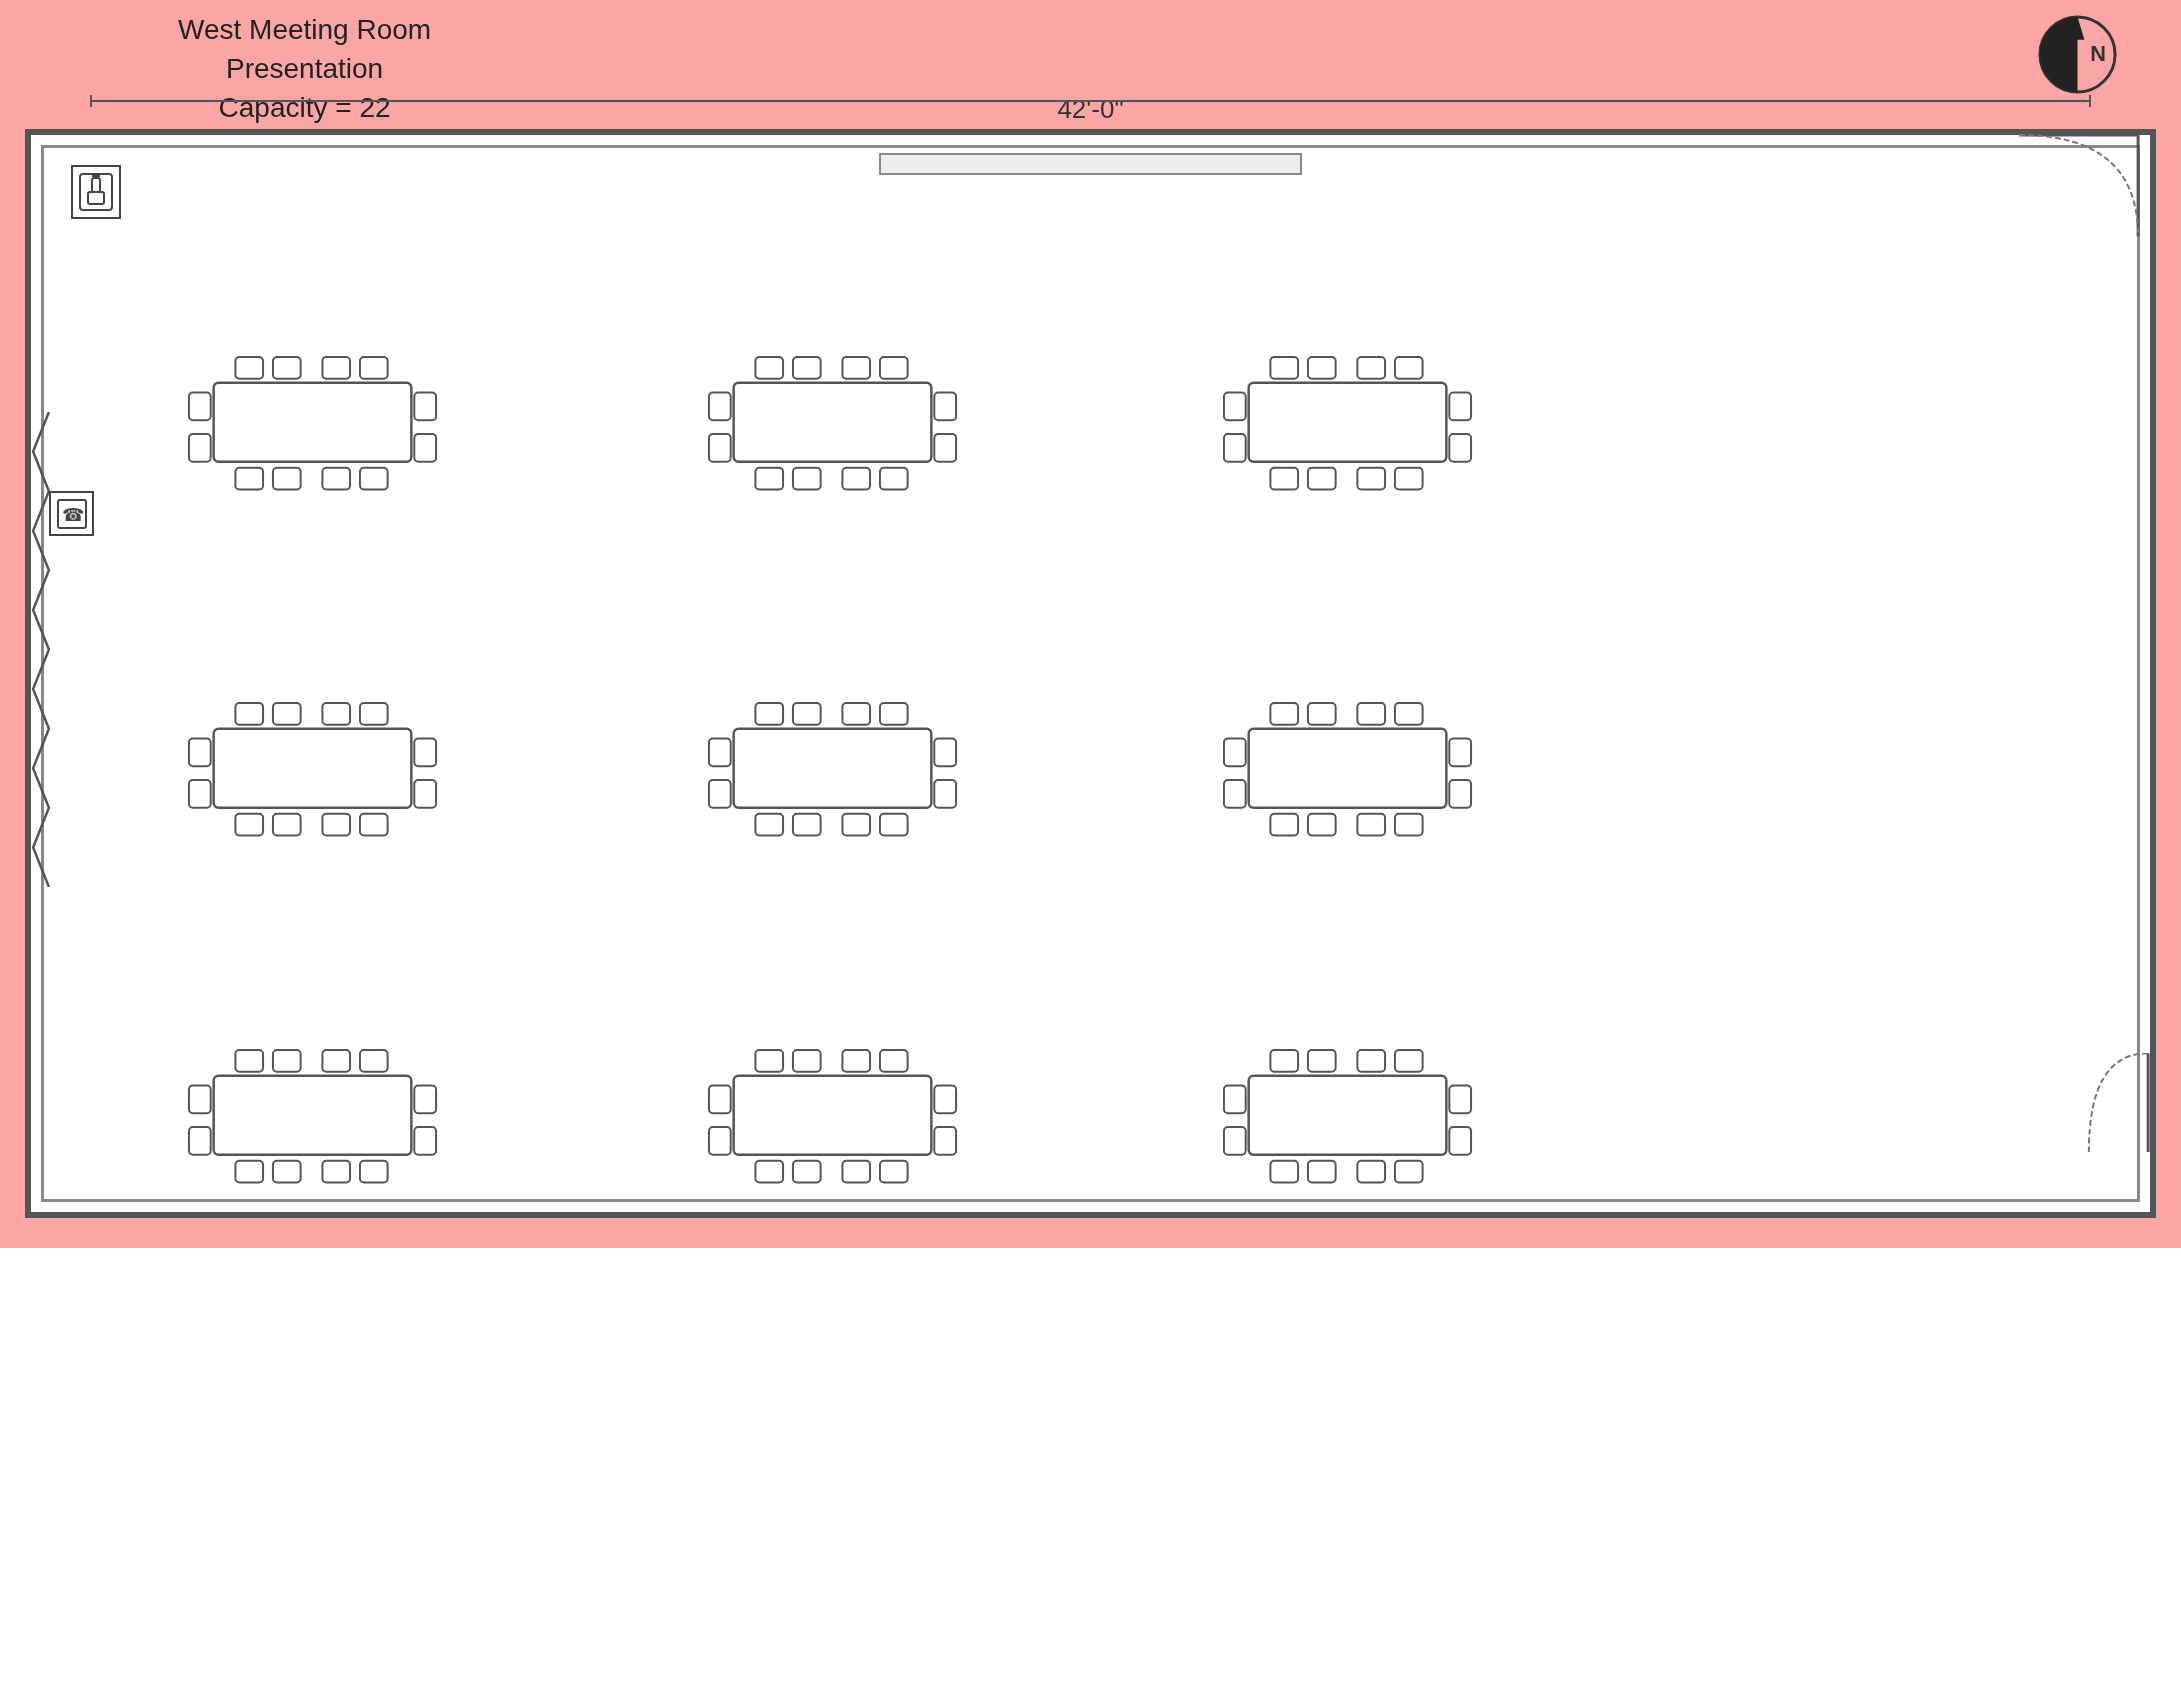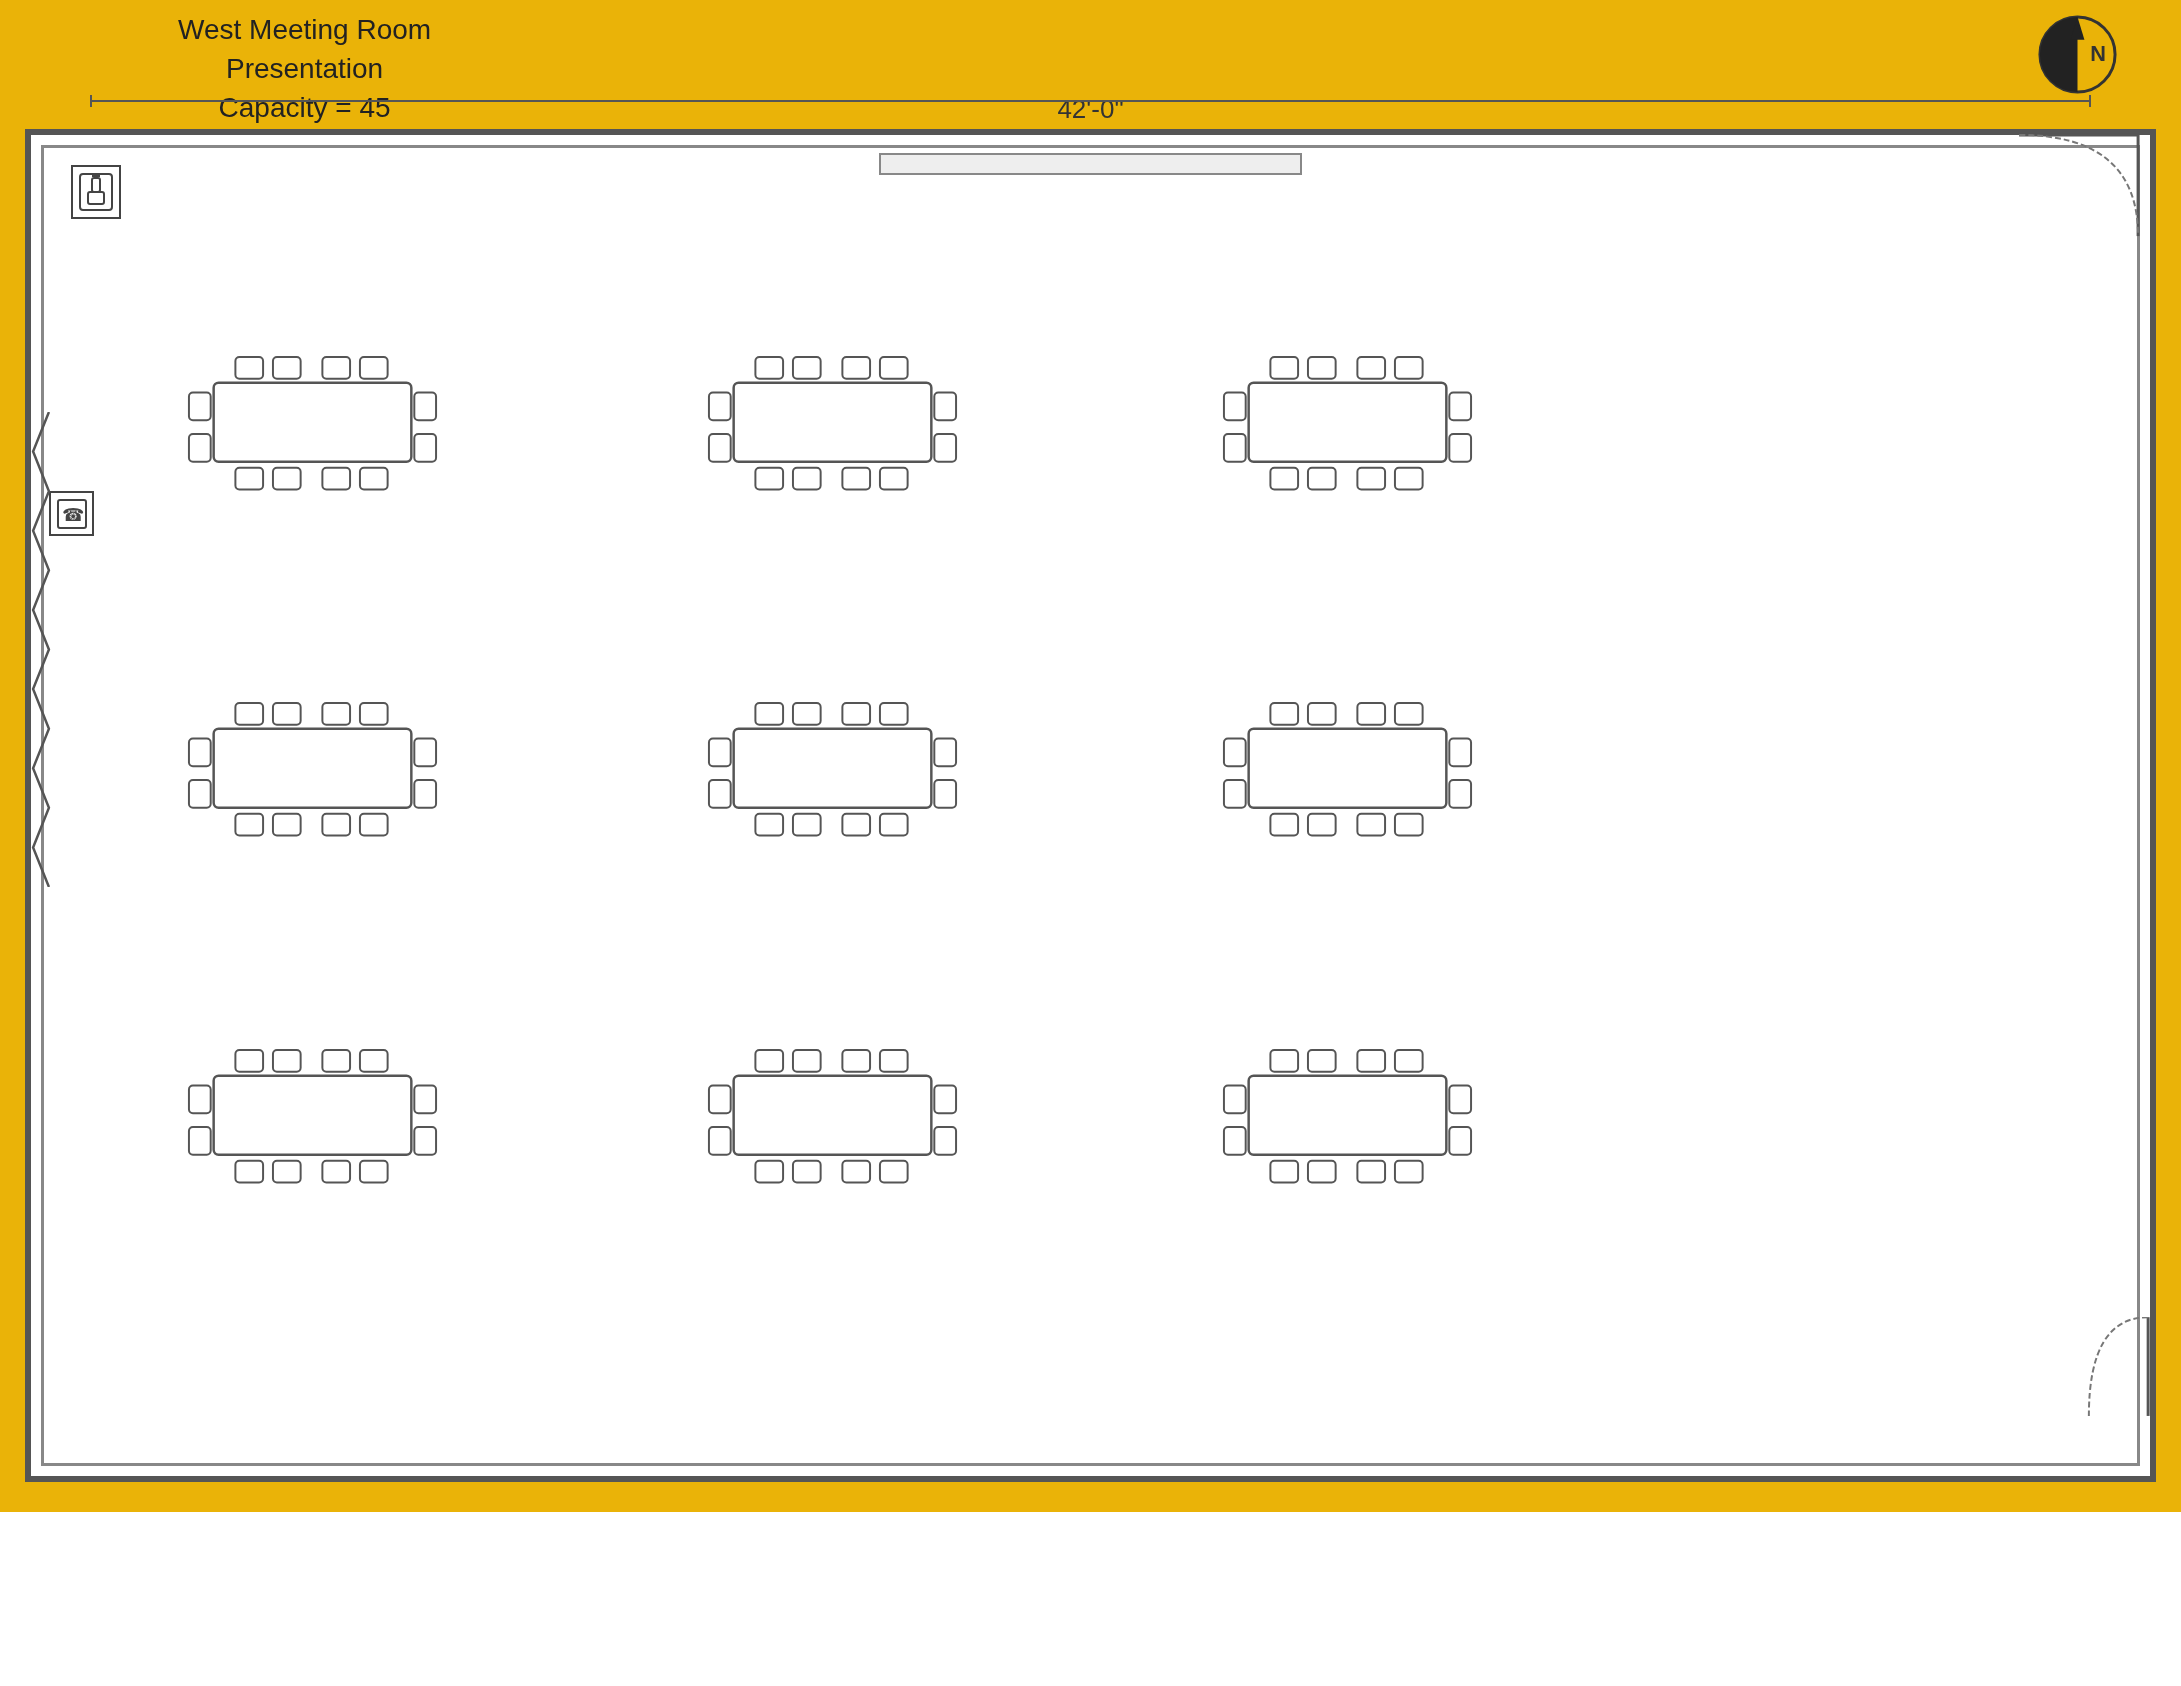--- a/index.html
+++ b/index.html
@@ -6,22 +6,22 @@
     body {
       background: #fff;
       width: 2181px;
       height: 1686px;
       overflow: hidden;
       font-family: Arial, sans-serif;
     }
     .page {
       position: relative;
       width: 2181px;
-      height: 1512px;
-      background: #eab308;
+      height: 1248px;
+      background: #fca5a5;
     }
 
     
     .room-info {
       position: absolute;
       top: 10px;
       left: 178px;
       text-align: center;
       font-size: 28px;
       line-height: 1.4;
@@ -120,21 +120,21 @@
     }
   </style>
 </head>
 <body>
 
 <div class="page">
 
   <div class="room-info">
     <div>West Meeting Room</div>
     <div>Presentation</div>
-    <div>Capacity = 45</div>
+    <div>Capacity = 22</div>
     <div>1176' sq.ft.</div>
   </div>
 
   <div class="dim-top">
     <span>42'-0"</span>
   </div>
 
   <div class="dim-right">
     <span>28'-0"</span>
   </div>

